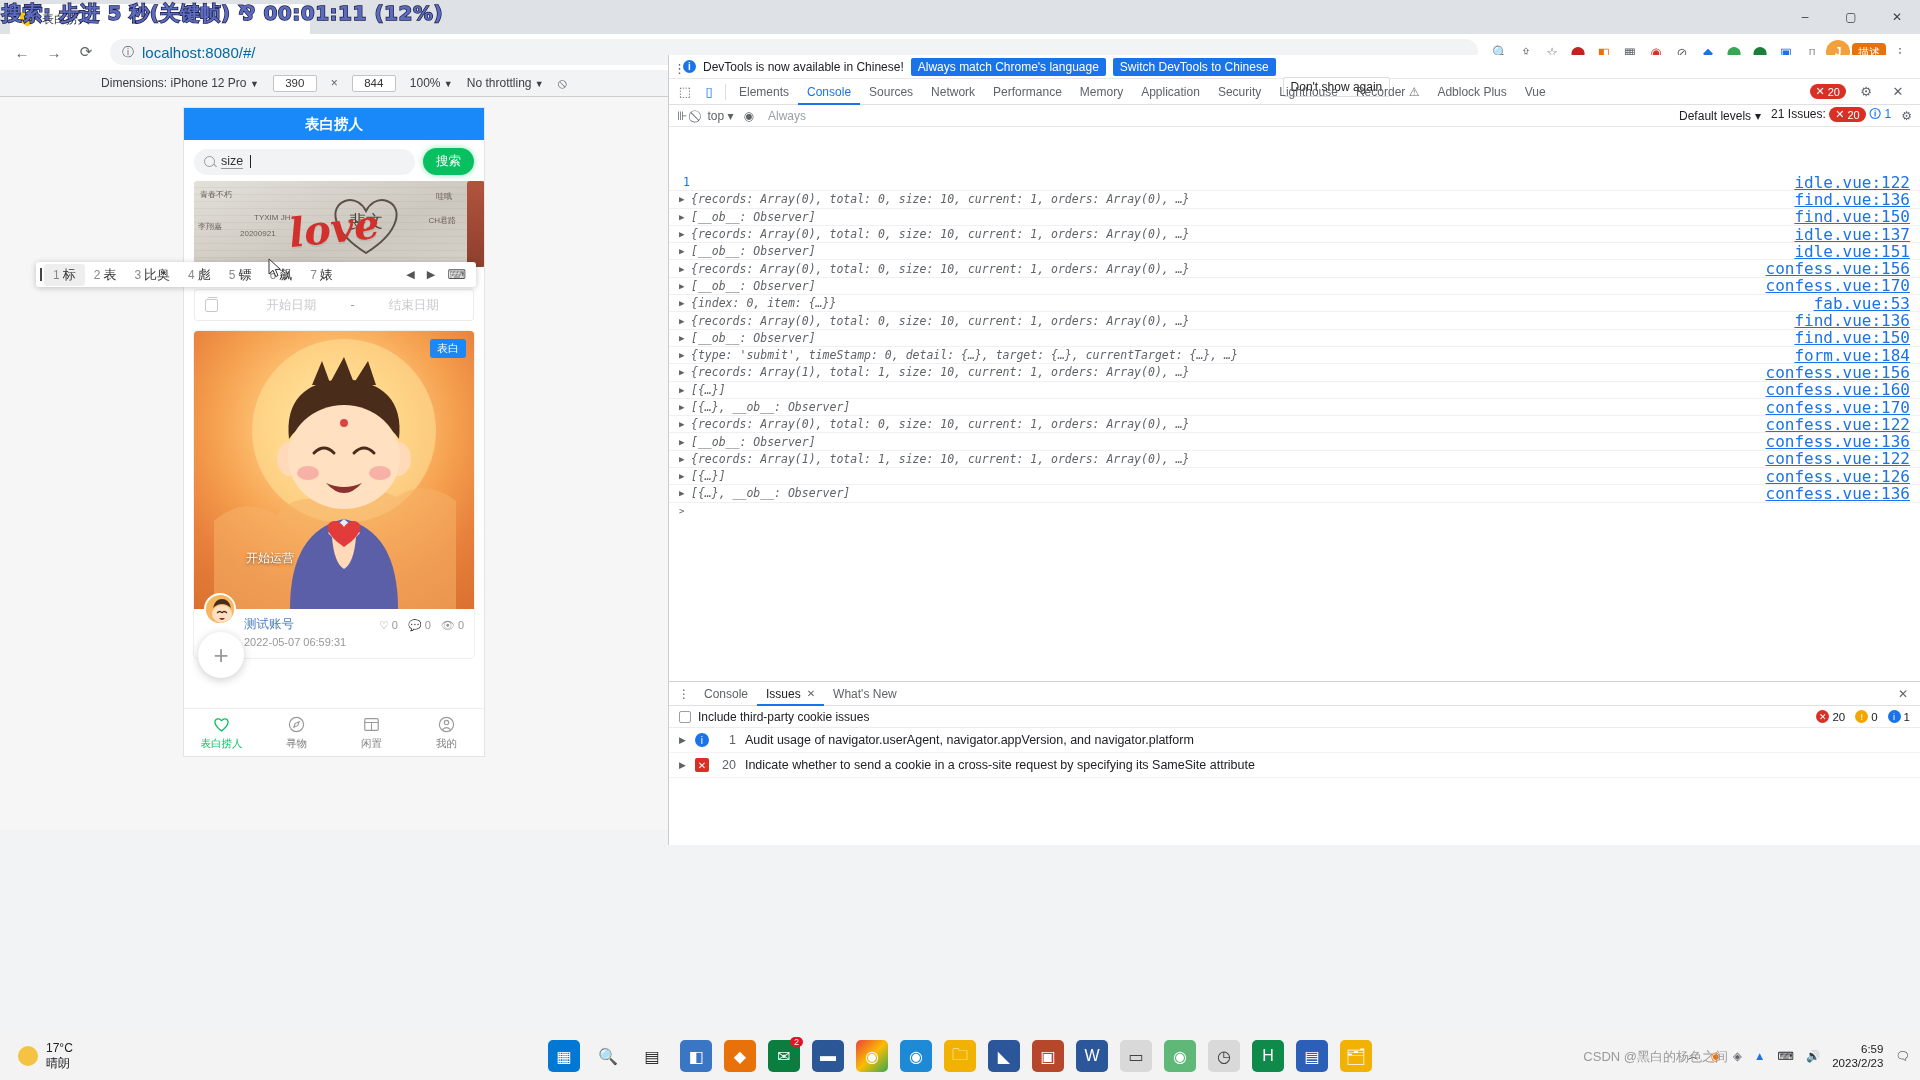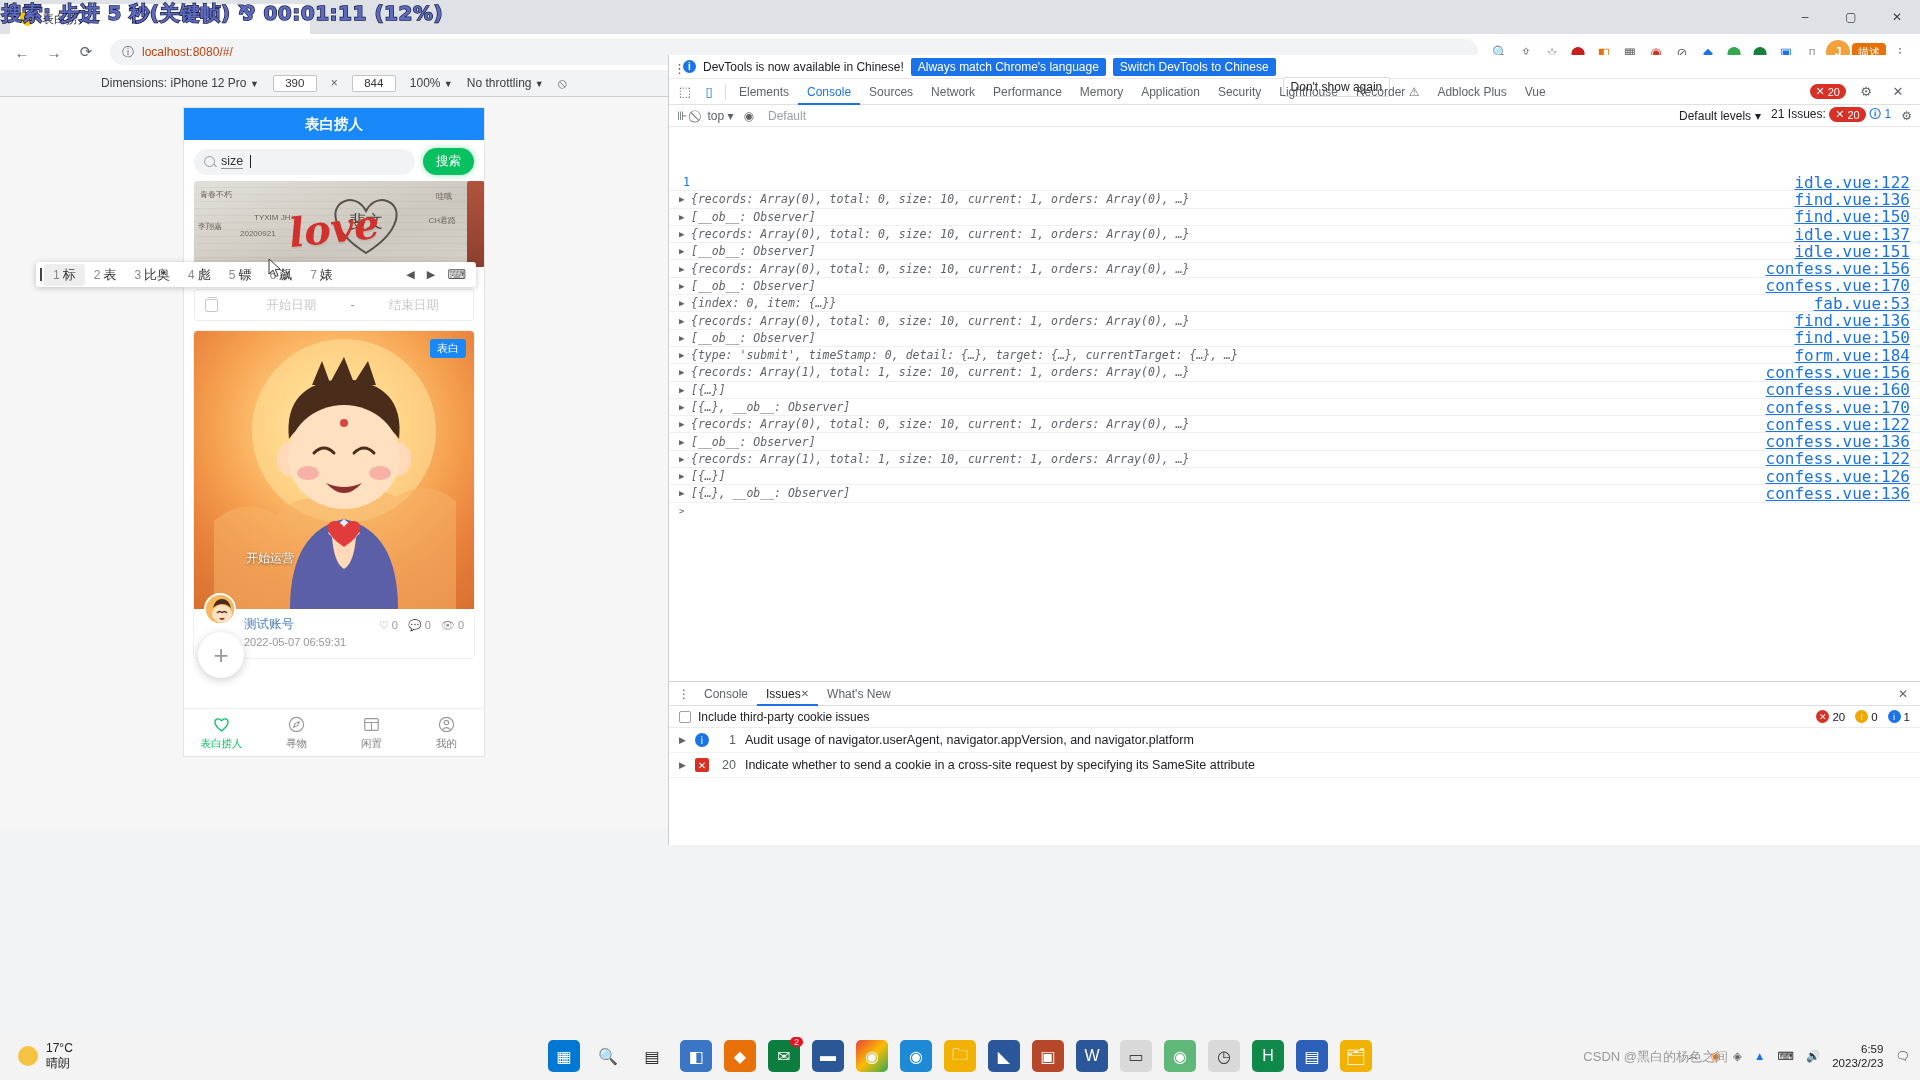--- a/index.html
+++ b/index.html
@@ -34,21 +34,21 @@
     white-space:nowrap;
     font-family:"DejaVu Sans","Liberation Sans",sans-serif;
   }
 
   .toolbar { position:absolute; left:0; top:34px; width:1920px; height:36px; background:#fff;
              display:flex; align-items:center; padding:0 8px; gap:4px; }
   .tbicon { width:28px; height:28px; border-radius:50%; display:flex; align-items:center;
             justify-content:center; color:#5f6368; font-size:15px; flex:none; }
   .omnibox { flex:1; height:26px; background:#f1f3f4; border-radius:13px; display:flex;
              align-items:center; padding:0 12px; gap:8px; margin:0 6px; min-width:0;}
-  .omnibox .url { font-size:12px; color:#c2410c; }
+  .omnibox .url { font-size:15px; color:#0369a1; }
   .rightpack { display:flex; align-items:center; gap:2px; }
   .extico { width:24px; height:24px; border-radius:4px; display:flex; align-items:center;
             justify-content:center; font-size:13px; color:#5f6368; flex:none; }
   .avatar-btn { width:24px;height:24px;border-radius:50%;background:#f2a13c;color:#fff;
                 font-size:12px;display:flex;align-items:center;justify-content:center;font-weight:700;}
   .cnbadge { background:#e8710a; color:#fff; font-size:11px; padding:2px 6px; border-radius:4px; }
 
   
   .devbar { position:absolute; left:0; top:70px; width:668px; height:27px; background:#f1f3f4;
             border-bottom:1px solid #cdcdcd; display:flex; align-items:center;
@@ -186,21 +186,21 @@
   .crow.idx { padding-left:14px; color:#1a73e8; font-style:normal;}
   .crow.prompt { color:#5f6368; border-bottom:none; }
 
   
   .drawer { position:absolute; left:0; right:0; bottom:0; height:164px; border-top:1px solid #d0d0d0;
             background:#fff; }
   .drawer-tabs { height:24px; display:flex; align-items:center; gap:0; padding:0 4px;
                  border-bottom:1px solid #e0e0e0; font-size:12px; color:#5f6368;}
   .drawer-tabs .dtab { padding:0 9px; height:24px; line-height:24px; }
   .drawer-tabs .dtab.active { color:#202124; box-shadow:inset 0 -2px 0 #1a73e8; display:flex;
-                 align-items:center; }
+                 align-items:center; gap:6px;}
   .drawer-tabs .xclose { font-size:10px; color:#5f6368;}
   .drawer-tabs .right { margin-left:auto; padding-right:8px; color:#5f6368; }
   .issues-bar { height:22px; display:flex; align-items:center; padding:0 10px; font-size:12px;
                 color:#202124; border-bottom:1px solid #ececec; }
   .issues-bar .cb { width:12px;height:12px;border:1px solid #9aa0a6; border-radius:2px; margin-right:7px;}
   .issues-bar .counts { margin-left:auto; display:flex; gap:10px; align-items:center; font-size:11.5px;}
   .pill { display:flex; align-items:center; gap:3px; }
   .pill .sq { width:13px;height:13px;border-radius:50%; display:flex;align-items:center;
               justify-content:center; font-size:9px; color:#fff;}
   .issue-row { height:25px; display:flex; align-items:center; gap:9px; padding:0 10px;
@@ -468,21 +468,21 @@
         <span class="ic">⚙</span>
         <span class="ic">✕</span>
       </span>
     </div>
 
     <div class="dt-filterbar">
       <span>⊪</span>
       <span>⃠</span>
       <span><span>top</span> ▾</span>
       <span>◉</span>
-      <span class="filterinput">Default</span>
+      <span class="filterinput">Always</span>
       <span class="levels"><span>Default levels</span> ▾</span>
       <span class="issues-sum">
         <span style="color:#202124;">21 Issues:</span>
         <span class="errbadge" style="display:inline-flex;">✕ <span>20</span></span>
         <span style="color:#1a73e8;">🛈 <span>1</span></span>
       </span>
       <span>⚙</span>
     </div>
 
     <div class="console-body">

